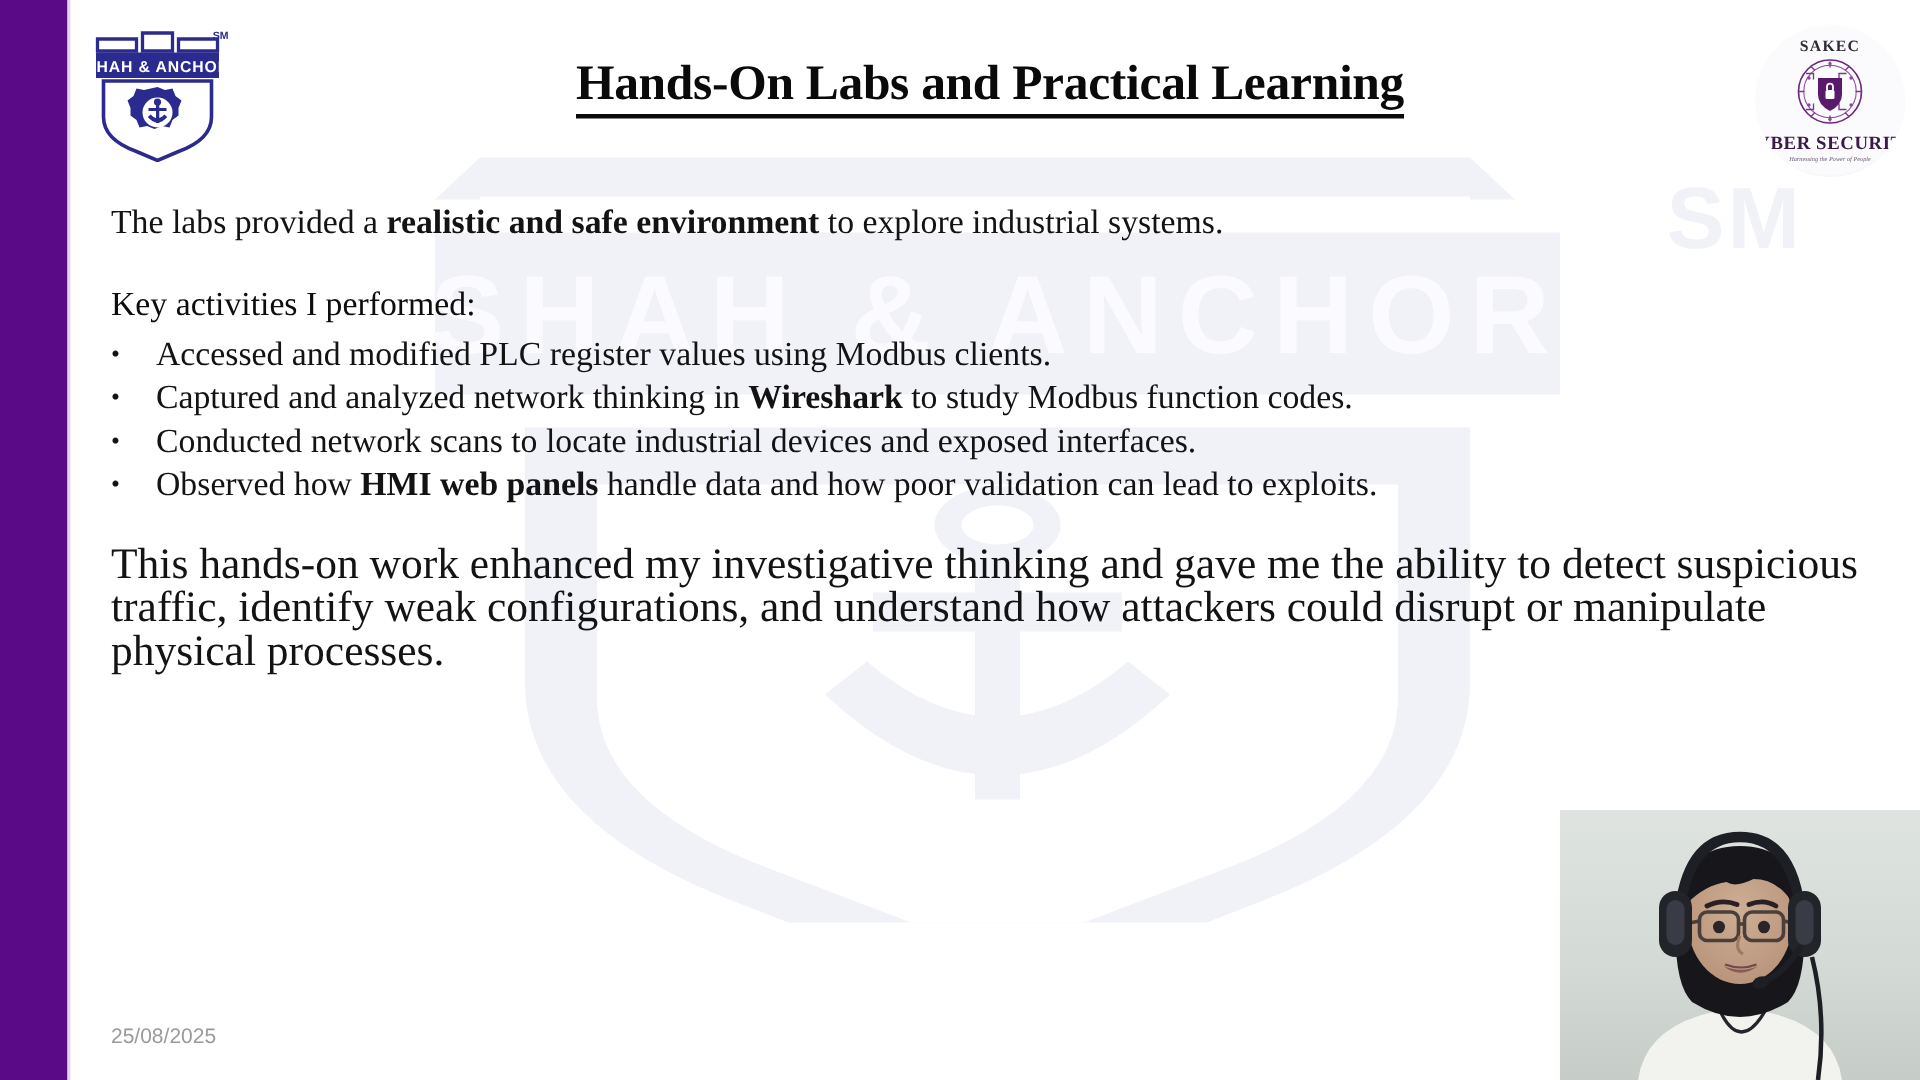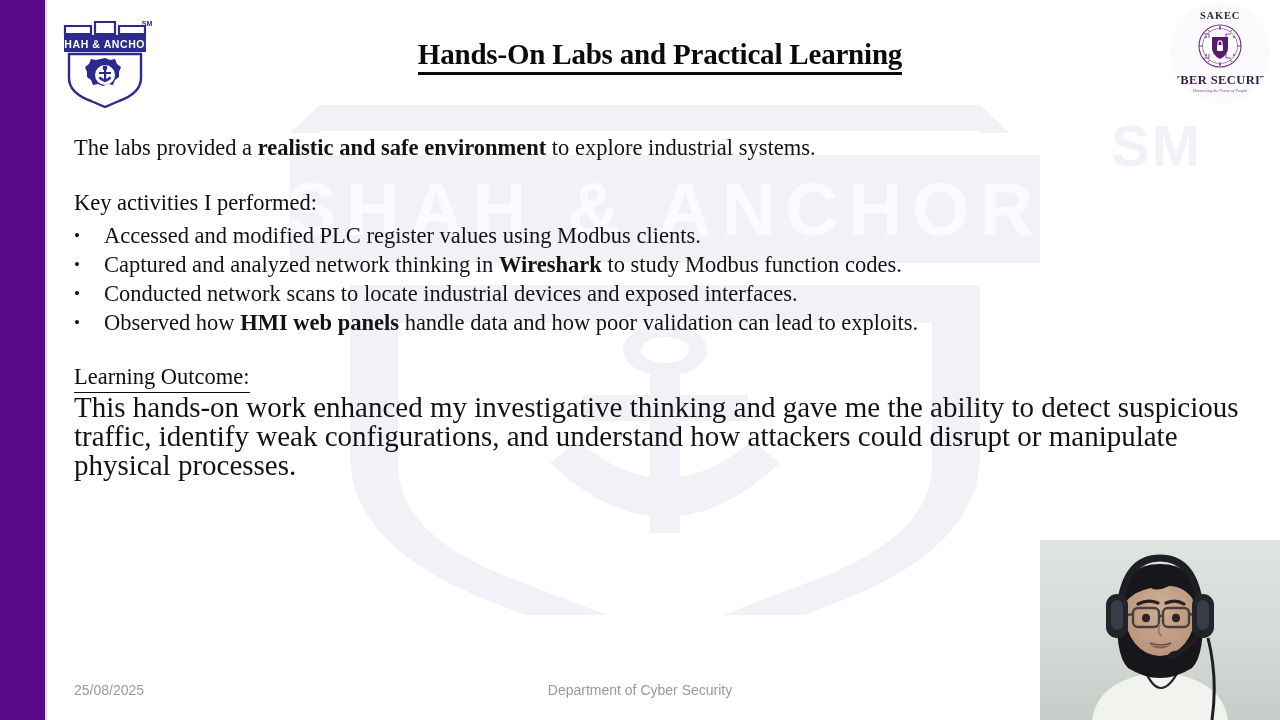--- a/index.html
+++ b/index.html
@@ -58,37 +58,37 @@
   
   .logo-shah {
     position: absolute;
     left: 55px; top: 8px;
     width: 100px; height: 100px;
   }
   .logo-shah svg { width: 100%; height: 100%; display: block; }
 
   .logo-sakec {
     position: absolute;
-    right: 10px; top: 1px;
+    right: 10px; top: 16px;
     width: 100px; height: 102px;
     border-radius: 50%;
     background: radial-gradient(circle at 42% 36%, #ffffff 0%, #fdfdfe 56%, #f4f2f6 84%, #efecf2 100%);
     overflow: hidden;
   }
   .logo-sakec svg { width: 100%; height: 100%; display: block; }
 
   
   .slide-title {
     position: absolute;
     left: 180px; top: 38px;
     width: 960px;
     text-align: center;
     font-family: "Liberation Serif", "DejaVu Serif", serif;
     font-weight: bold;
-    font-size: 29px;
+    font-size: 33px;
     color: #0a0a0a;
     letter-spacing: -0.2px;
     white-space: nowrap;
   }
   .slide-title span {
     border-bottom: 3px solid #0a0a0a;
     padding-bottom: 2px;
   }
 
   
@@ -323,30 +323,26 @@
 
       <div class="bullet-row">
         <span class="bullet-mark">•</span>
         <span class="bullet-text"><span>Observed how </span><b>HMI web panels</b><span> handle data and how poor validation can lead to exploits.</span></span>
       </div>
 
     </div>
 
     <div class="spacer-md"></div>
 
-    <div>
-      <span class="section-heading underlined">Learning Outcome:</span>
-    </div>
 
     <div class="outcome-para">This hands-on work enhanced my investigative thinking and gave me the ability to detect suspicious traffic, identify weak configurations, and understand how attackers could disrupt or manipulate physical processes.</div>
 
   </div>
 
   <div class="footer-date">25/08/2025</div>
-  <div class="footer-dept">Department of Cyber Security</div>
 
   <div class="webcam">
     <svg viewBox="0 0 240 180" xmlns="http://www.w3.org/2000/svg">
       <defs>
         <linearGradient id="bgwall" x1="0" y1="0" x2="0" y2="1">
           <stop offset="0%" stop-color="#dfe4e0"></stop>
           <stop offset="55%" stop-color="#d4dad5"></stop>
           <stop offset="100%" stop-color="#c6ccc7"></stop>
         </linearGradient>
         <radialGradient id="skin" cx="50%" cy="42%" r="62%">

